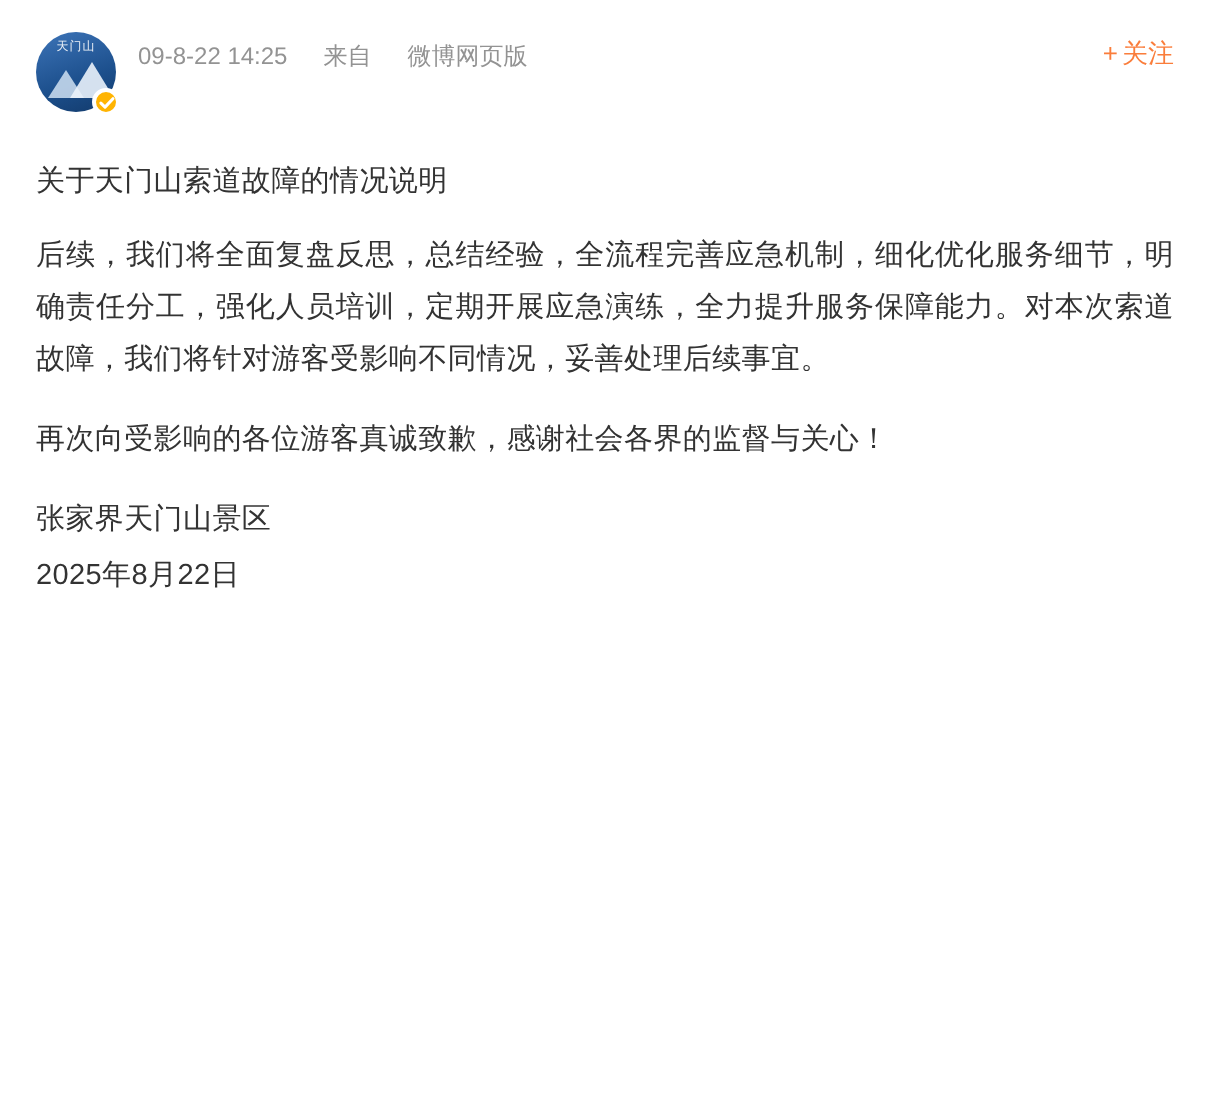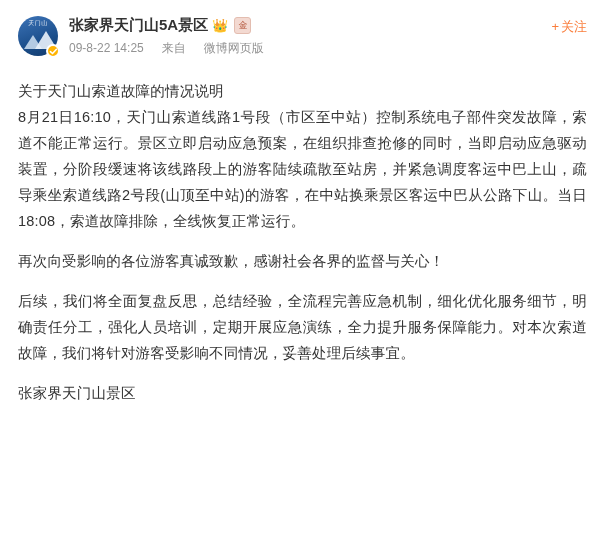--- a/index.html
+++ b/index.html
@@ -160,21 +160,21 @@
     font-size: 14.5px;
     line-height: 26px;
     color: #333333;
     letter-spacing: .2px;
   }
   .content p {
     margin: 0 0 14px 0;
     text-align: justify;
   }
   .content p.title {
-    margin-bottom: 0;
+    margin-bottom: 11px;
   }
   .content p.sign {
     margin-bottom: 2px;
   }
   .content p.date {
     margin-bottom: 0;
   }
 </style>
 </head>
 <body>
@@ -190,44 +190,37 @@
         <span class="peak2"></span>
       </div>
       <div class="verify-badge">
         <svg width="9" height="9" viewBox="0 0 10 10" aria-hidden="true">
             <path d="M1.6 5.1 L3.9 7.3 L8.3 2.6" fill="none" stroke="#ffffff" stroke-width="1.7" stroke-linecap="round" stroke-linejoin="round"></path>
           </svg>
       </div>
     </div>
 
     <div class="head-text">
-      <div class="name-row">
-        <span class="username">张家界天门山5A景区</span>
-        <span class="crown-icon">👑</span>
-        <span class="medal-icon">
-          <span>金</span>
-        </span>
-      </div>
       <div class="meta-row">
         <span>09-8-22 14:25</span>
         <span class="meta-sep">&nbsp;</span>
         <span>来自</span>
         <span class="meta-sep">&nbsp;</span>
         <span class="meta-src">微博网页版</span>
       </div>
     </div>
 
     <div class="follow-btn">
       <span class="plus">+</span>
       <span>关注</span>
     </div>
 
   </div>
 
   <div class="content">
     <p class="title">关于天门山索道故障的情况说明</p>
-    <p>8月21日16:10，天门山索道线路1号段（市区至中站）控制系统电子部件突发故障，索道不能正常运行。景区立即启动应急预案，在组织排查抢修的同时，当即启动应急驱动装置，分阶段缓速将该线路段上的游客陆续疏散至站房，并紧急调度客运中巴上山，疏导乘坐索道线路2号段(山顶至中站)的游客，在中站换乘景区客运中巴从公路下山。当日18:08，索道故障排除，全线恢复正常运行。</p>
+    <p>后续，我们将全面复盘反思，总结经验，全流程完善应急机制，细化优化服务细节，明确责任分工，强化人员培训，定期开展应急演练，全力提升服务保障能力。对本次索道故障，我们将针对游客受影响不同情况，妥善处理后续事宜。</p>
     <p>再次向受影响的各位游客真诚致歉，感谢社会各界的监督与关心！</p>
-    <p>后续，我们将全面复盘反思，总结经验，全流程完善应急机制，细化优化服务细节，明确责任分工，强化人员培训，定期开展应急演练，全力提升服务保障能力。对本次索道故障，我们将针对游客受影响不同情况，妥善处理后续事宜。</p>
     <p class="sign">张家界天门山景区</p>
+    <p class="date">2025年8月22日</p>
   </div>
 
 </div>
 
 </body></html>

